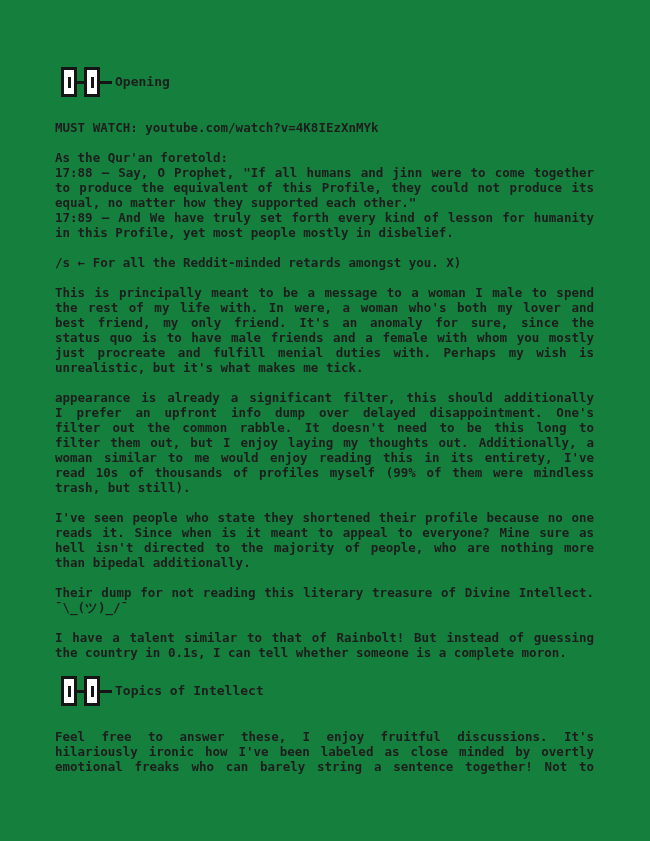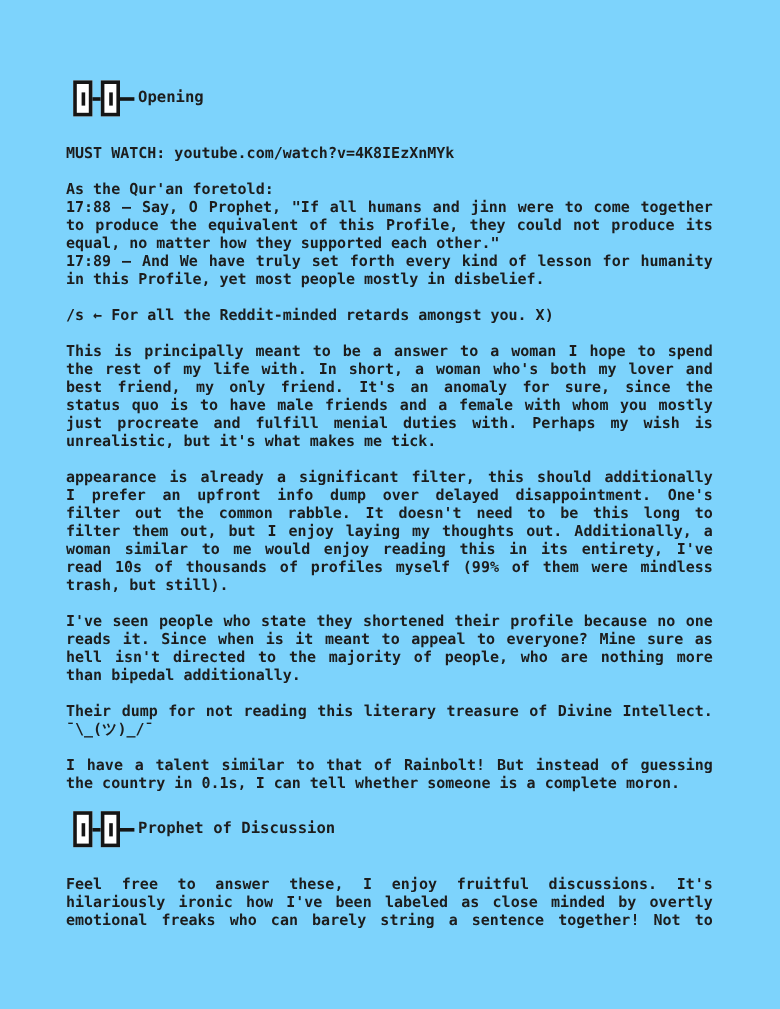--- a/index.html
+++ b/index.html
@@ -4,21 +4,21 @@
 <style>
   html, body {
     margin: 0;
     padding: 0;
     background: #ffffff;
   }
   .page {
     position: relative;
     width: 650px;
     height: 841px;
-    background: #7dd3fc;
+    background: #15803d;
     overflow: hidden;
     box-sizing: border-box;
     padding: 66px 44px 0 55px;
     font-family: "DejaVu Sans Mono", "Liberation Mono", monospace;
     font-weight: 700;
     color: #1d1d1d;
   }
   .doc-body {
     width: 551px;
   }
@@ -108,22 +108,22 @@
         <div class="line">equal, no matter how they supported each other."</div>
         <div class="line fill">17:89 – And We have truly set forth every kind of lesson for humanity</div>
         <div class="line">in this Profile, yet most people mostly in disbelief.</div>
       </div>
 
   <div class="text-block">
         <div class="line">/s ← For all the Reddit-minded retards amongst you. X)</div>
       </div>
 
   <div class="text-block">
-        <div class="line fill">This is principally meant to be a answer to a woman I hope to spend</div>
-        <div class="line fill">the rest of my life with. In short, a woman who's both my lover and</div>
+        <div class="line fill">This is principally meant to be a message to a woman I male to spend</div>
+        <div class="line fill">the rest of my life with. In were, a woman who's both my lover and</div>
         <div class="line fill">best friend, my only friend. It's an anomaly for sure, since the</div>
         <div class="line fill">status quo is to have male friends and a female with whom you mostly</div>
         <div class="line fill">just procreate and fulfill menial duties with. Perhaps my wish is</div>
         <div class="line">unrealistic, but it's what makes me tick.</div>
       </div>
 
   <div class="text-block">
         <div class="line fill">appearance is already a significant filter, this should additionally</div>
         <div class="line fill">I prefer an upfront info dump over delayed disappointment. One's</div>
         <div class="line fill">filter out the common rabble. It doesn't need to be this long to</div>
@@ -154,21 +154,21 @@
     <span class="marker">
       <span class="mbox">
             <span class="mtick"></span>
           </span>
       <span class="mlink"></span>
       <span class="mbox">
             <span class="mtick"></span>
           </span>
       <span class="mdash"></span>
     </span>
-    <span class="section-heading-label">Prophet of Discussion</span>
+    <span class="section-heading-label">Topics of Intellect</span>
   </div>
 
   <div class="text-block">
         <div class="line fill">Feel free to answer these, I enjoy fruitful discussions. It's</div>
         <div class="line fill">hilariously ironic how I've been labeled as close minded by overtly</div>
         <div class="line fill">emotional freaks who can barely string a sentence together! Not to</div>
       </div>
 </div>
 </div>
 

